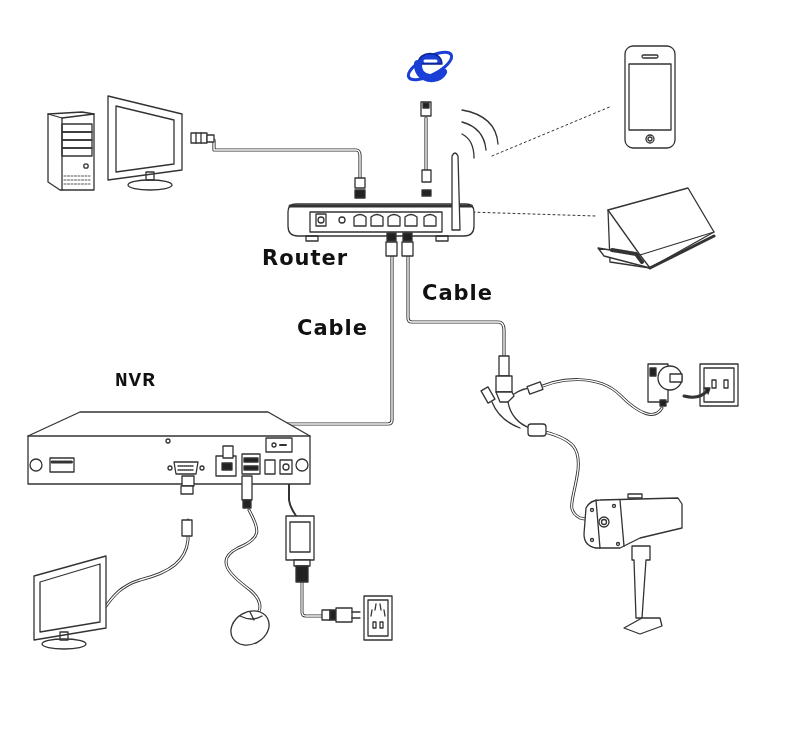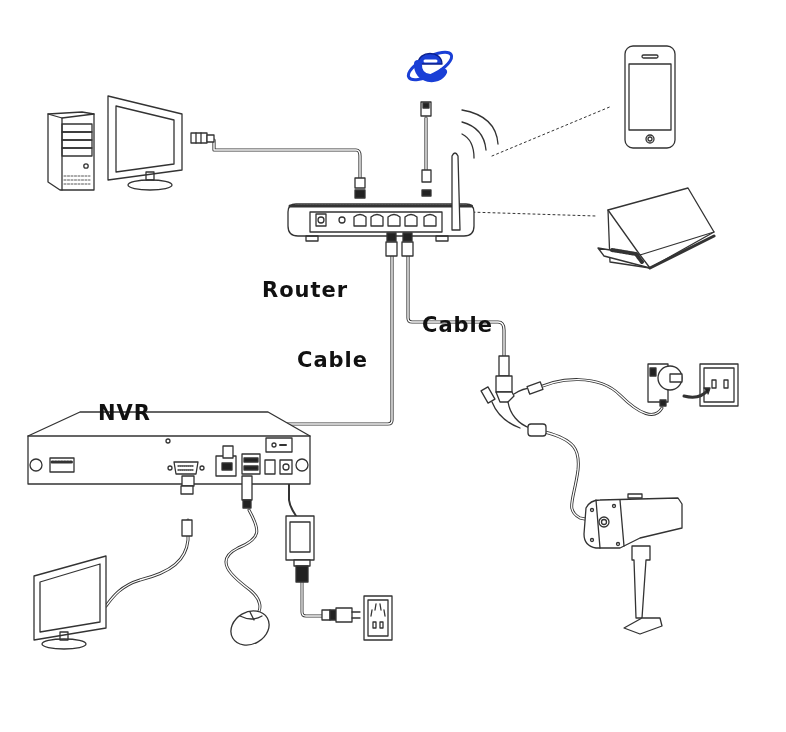--- a/index.html
+++ b/index.html
@@ -1,18 +1,18 @@
 <!DOCTYPE html>
 <html><head>
 <meta charset="utf-8">
 <style>
   html, body { margin:0; padding:0; background:#ffffff; }
   body { width:786px; height:732px; position:relative; overflow:hidden; font-family:"DejaVu Sans", sans-serif; }
   #stage { position:absolute; left:0; top:0; width:786px; height:732px; }
-  .lbl { position:absolute; font-family:"DejaVu Sans", sans-serif; font-weight:bold; color:#111; font-size:21px; letter-spacing:1px;margin-top:32px; }
+  .lbl { position:absolute; font-family:"DejaVu Sans", sans-serif; font-weight:bold; color:#111; font-size:21px; letter-spacing:1px; }
   svg { position:absolute; left:0; top:0; }
   svg * { vector-effect:non-scaling-stroke; }
 </style>
 </head>
 <body>
 
 <div id="stage">
 
 <svg width="786" height="732" viewBox="0 0 786 732" fill="none" stroke="#333" stroke-width="1.3" stroke-linejoin="round" stroke-linecap="round">
 
@@ -245,15 +245,15 @@
     <rect x="628" y="494" width="14" height="4"></rect>
 
     <path d="M632,546 L650,546 L650,560 L646,560 L642,618 L636,618 L634,560 L632,560 Z" fill="#fff"></path>
     <path d="M624,628 L642,618 L660,618 L662,626 L640,634 Z" fill="#fff"></path>
   </g>
 </svg>
 
 <div class="lbl" style="left:262px; top:246px;">Router</div>
 <div class="lbl" style="left:422px; top:281px;">Cable</div>
 <div class="lbl" style="left:297px; top:316px;">Cable</div>
-<div class="lbl" style="left:98px; top:369px;">NVR</div>
+<div class="lbl" style="left:115px; top:369px;font-family:Liberation Mono, monospace;">NVR</div>
 
 </div>
 
 </body></html>

